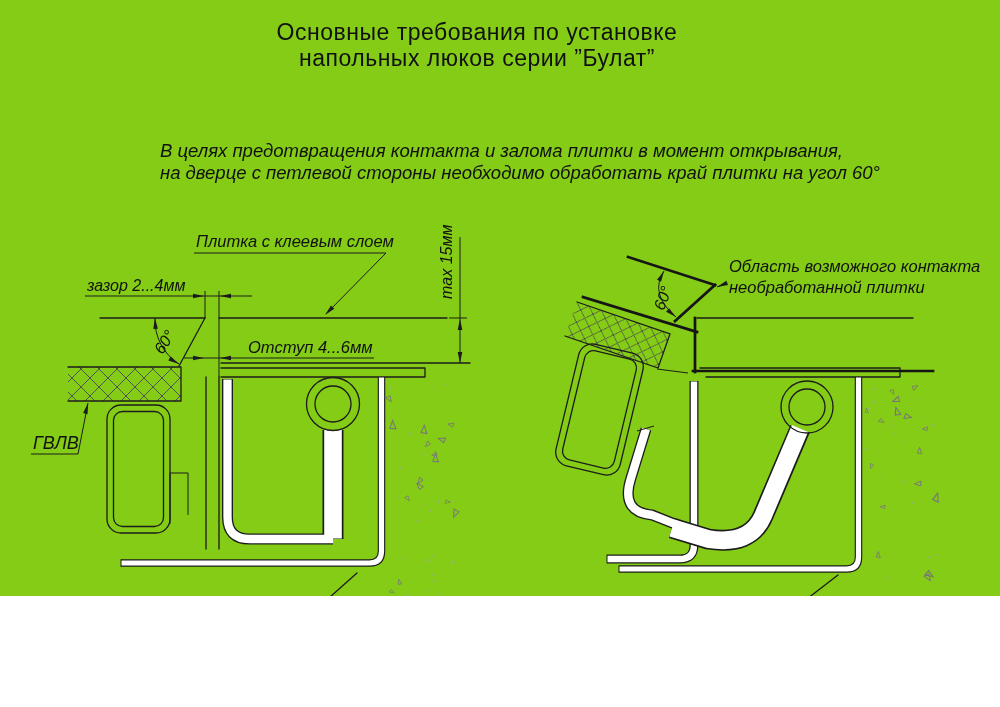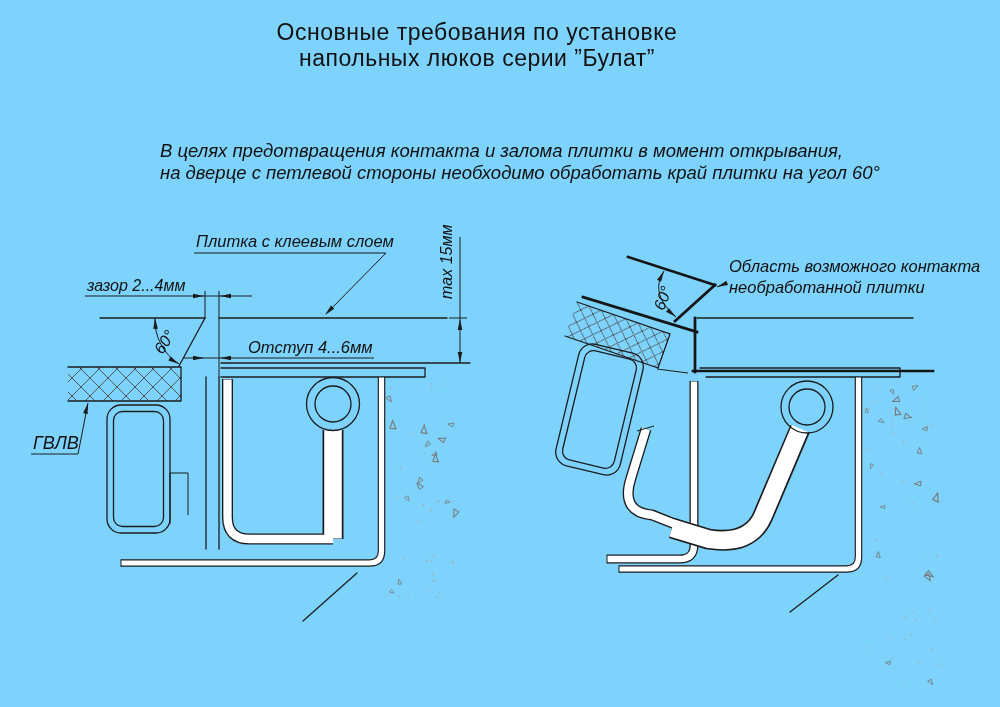--- a/index.html
+++ b/index.html
@@ -1,16 +1,16 @@
 <!DOCTYPE html>
 <html><head>
 <meta charset="utf-8">
 <style>
   html,body{margin:0;padding:0;background:#fff;}
-  #stage{position:relative;width:1000px;height:707px;background:#7dd3fc;overflow:hidden;text-align:right;}
+  #stage{position:relative;width:1000px;height:596px;background:#84cc16;overflow:hidden;text-align:right;}
   svg{display:block;}
   .ln   {stroke:#1c1c1c;stroke-width:1.3;fill:none;stroke-linecap:round;}
   .thin {stroke:#1c1c1c;stroke-width:1.0;fill:none;}
   .thk  {stroke:#151515;stroke-width:2.7;fill:none;stroke-linecap:square;}
   .tube-d{stroke:#1c1c1c;fill:none;stroke-linecap:butt;}
   .tube-w{stroke:#ffffff;fill:none;stroke-linecap:butt;}
   .hatchfill{fill:url(#xh1);stroke:none;}
   .hatchfill2{fill:url(#xh2);stroke:none;}
   text{fill:#111;}
   .t-title{font:23px "Liberation Sans", sans-serif;letter-spacing:.5px;}

